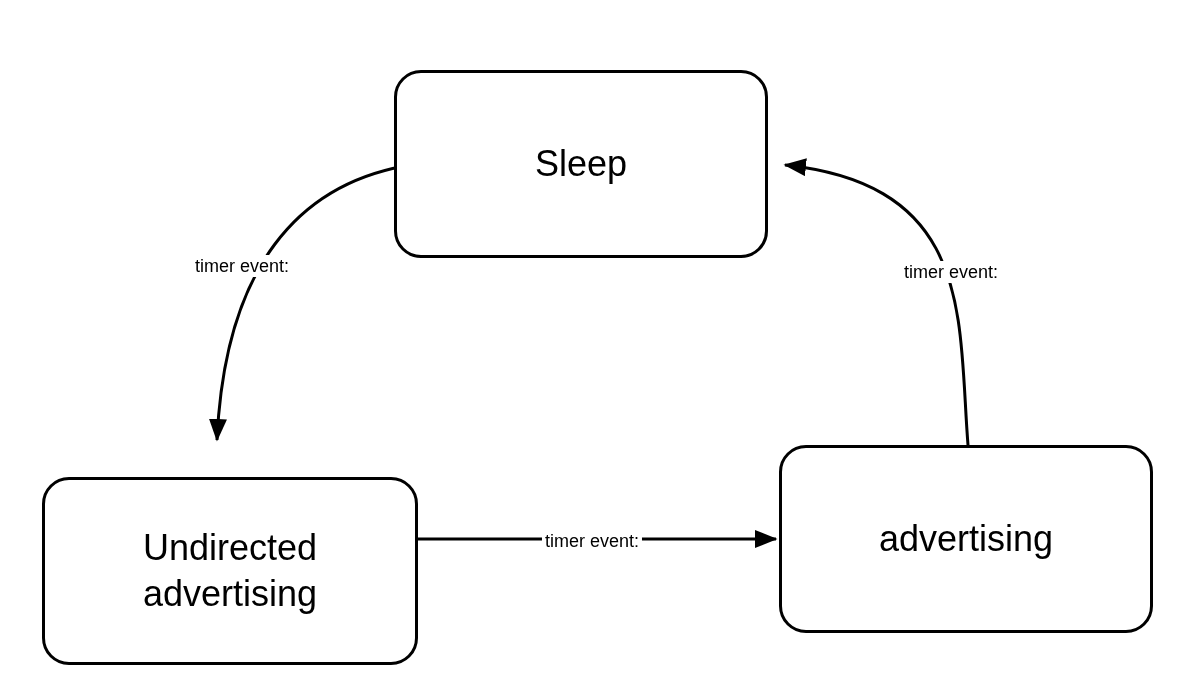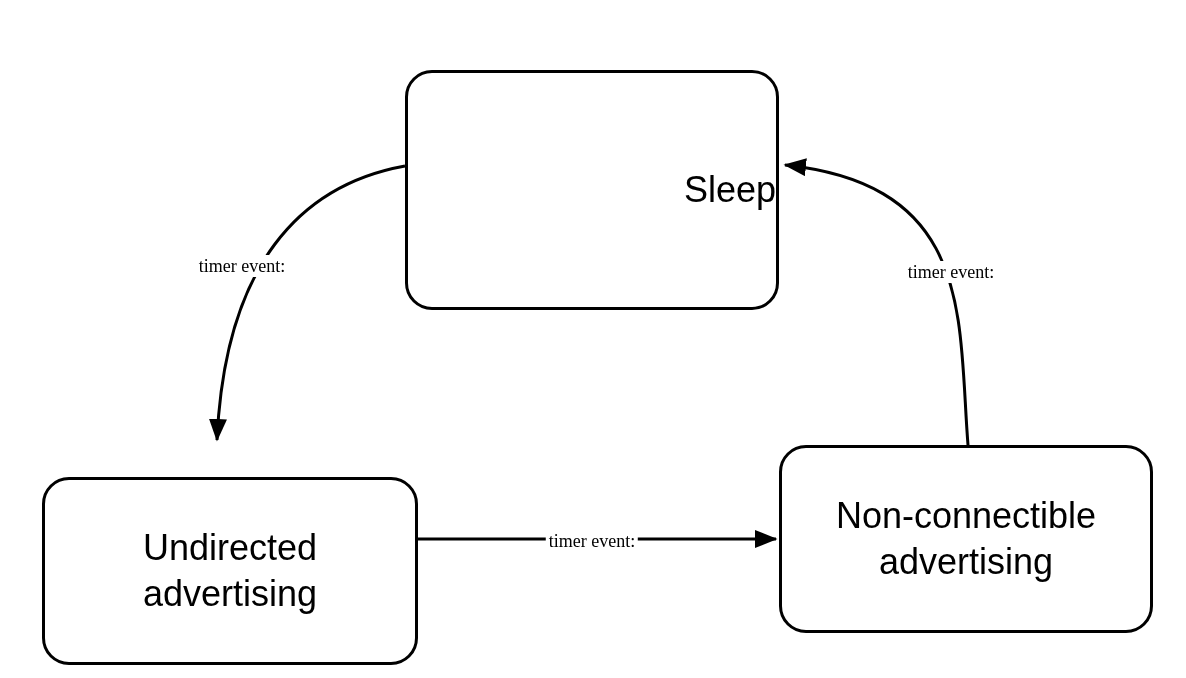--- a/index.html
+++ b/index.html
@@ -35,29 +35,29 @@
     display: flex;
     flex-direction: column;
     align-items: center;
     justify-content: center;
     text-align: center;
     color: #000000;
     font-family: "Liberation Sans", sans-serif;
     font-size: 36px;
     line-height: 46px;
   }
-  .state-sleep        { left: 405px; top: 70px;  width: 374px; height: 240px; align-items: flex-end; }
+  .state-sleep        { left: 394px; top: 70px;  width: 374px; height: 188px; }
   .state-undirected   { left: 42px;  top: 445px; width: 376px; height: 188px; margin-top: 32px; }
   .state-nonconn      { left: 779px; top: 445px; width: 374px; height: 188px; }
   .edge-label {
     position: absolute;
     transform: translate(-50%, -50%);
     background: #ffffff;
     color: #000000;
-    font-family: Liberation Serif, serif;
+    font-family: Liberation Sans, sans-serif;
     font-size: 18px;
     line-height: 22px;
     text-align: center;
     white-space: nowrap;
     padding: 0 3px;
   }
   .edge-label-1 { left: 242px; top: 266px; }
   .edge-label-2 { left: 592px; top: 541px; }
   .edge-label-3 { left: 951px; top: 272px; }
 </style>
@@ -80,21 +80,20 @@
   <div class="state state-sleep">
     <div>Sleep</div>
   </div>
 
   <div class="state state-undirected">
     <div>Undirected</div>
     <div>advertising</div>
   </div>
 
   <div class="state state-nonconn">
-    <div>Non-connectible</div>
     <div>advertising</div>
   </div>
 
   <div class="edge-label edge-label-1">
     <div>timer event:</div>
   </div>
 
   <div class="edge-label edge-label-2">
     <div>timer event:</div>
   </div>

